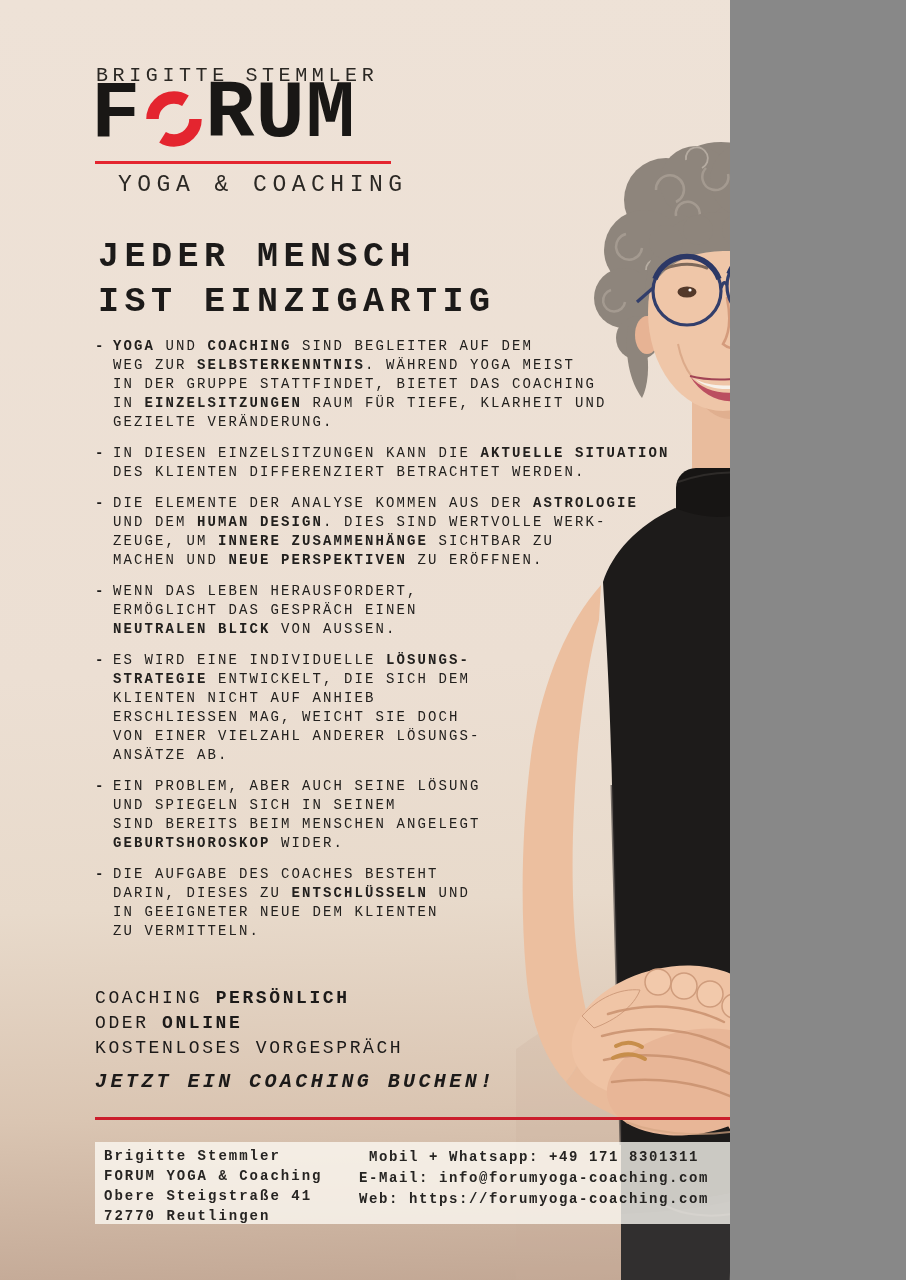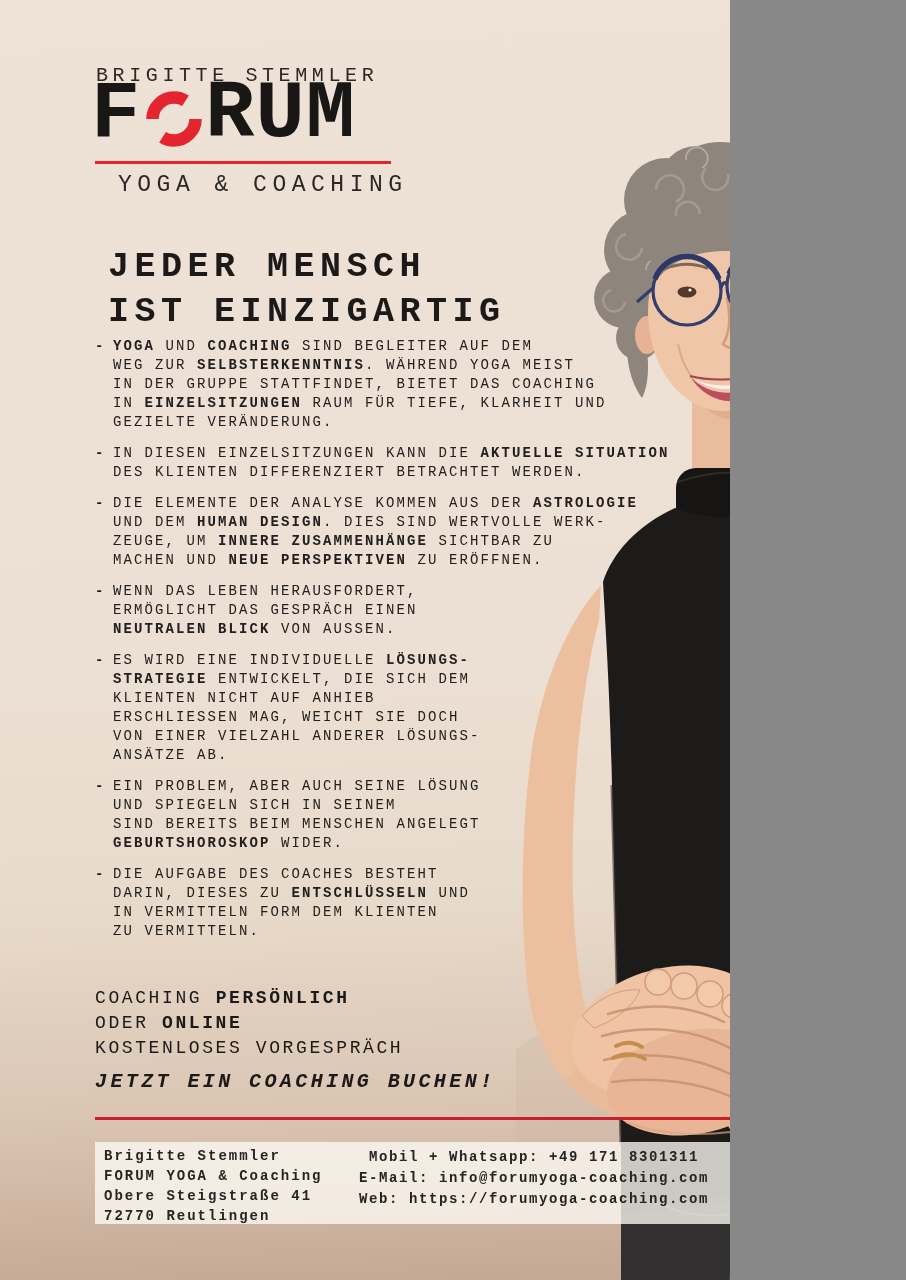--- a/index.html
+++ b/index.html
@@ -12,21 +12,21 @@
   .overlay{position:absolute;z-index:2;}
 
   
   .logo-name{position:absolute;left:96px;top:64px;font-size:20px;letter-spacing:4.6px;font-weight:400;color:#2b2824;white-space:nowrap;}
   .logo-word{position:absolute;left:91px;top:78px;display:flex;align-items:center;font-size:82px;font-weight:bold;letter-spacing:1px;color:#191715;line-height:74px;}
   .logo-word .oMark{margin:4px 2px 0 4px;}
   .logo-rule{position:absolute;left:95px;top:161px;width:296px;height:2.5px;background:#e4252f;}
   .logo-sub{position:absolute;left:80px;top:172px;font-size:23px;letter-spacing:5.5px;font-weight:400;color:#2b2824;white-space:nowrap;margin-left:38px;}
 
   
-  .headline{position:absolute;left:94px;top:231px;margin:14px;font-size:35px;font-weight:bold;letter-spacing:5.5px;line-height:45px;color:#1c1a19;white-space:nowrap;}
+  .headline{position:absolute;left:94px;top:231px;margin:4px;font-size:35px;font-weight:bold;letter-spacing:5.5px;line-height:45px;color:#1c1a19;white-space:nowrap;}
 
   
   .bullets{position:absolute;left:95px;top:337px;}
   .bullet{display:flex;margin-bottom:12px;}
   .bullet .dash{width:18px;font-size:14px;line-height:19px;font-weight:bold;}
   .bline{font-size:14px;line-height:19px;letter-spacing:2.1px;white-space:nowrap;color:#22201e;}
   .b{font-weight:bold;}
 
   
   .cta{position:absolute;left:95px;top:986px;}
@@ -232,21 +232,21 @@
           <div class="bline"><span>UND SPIEGELN SICH IN SEINEM</span></div>
           <div class="bline"><span>SIND BEREITS BEIM MENSCHEN ANGELEGT</span></div>
           <div class="bline"><span></span><span class="b">GEBURTSHOROSKOP</span><span> WIDER.</span></div>
         </div>
       </div>
       <div class="bullet">
         <span class="dash">-</span>
         <div>
           <div class="bline"><span>DIE AUFGABE DES COACHES BESTEHT</span></div>
           <div class="bline"><span>DARIN, DIESES ZU </span><span class="b">ENTSCHLÜSSELN</span><span> UND</span></div>
-          <div class="bline"><span>IN VERMITTELN FORM DEM KLIENTEN</span></div>
+          <div class="bline"><span>IN GEEIGNETER NEUE DEM KLIENTEN</span></div>
           <div class="bline"><span>ZU VERMITTELN.</span></div>
         </div>
       </div>
     </div>
 
   <div class="cta overlay" id="cta">
       <div class="cline"><span>COACHING </span><span class="b">PERSÖNLICH</span><span></span></div>
       <div class="cline"><span>ODER </span><span class="b">ONLINE</span><span></span></div>
       <div class="cline"><span>KOSTENLOSES VORGESPRÄCH</span></div>
     </div>

